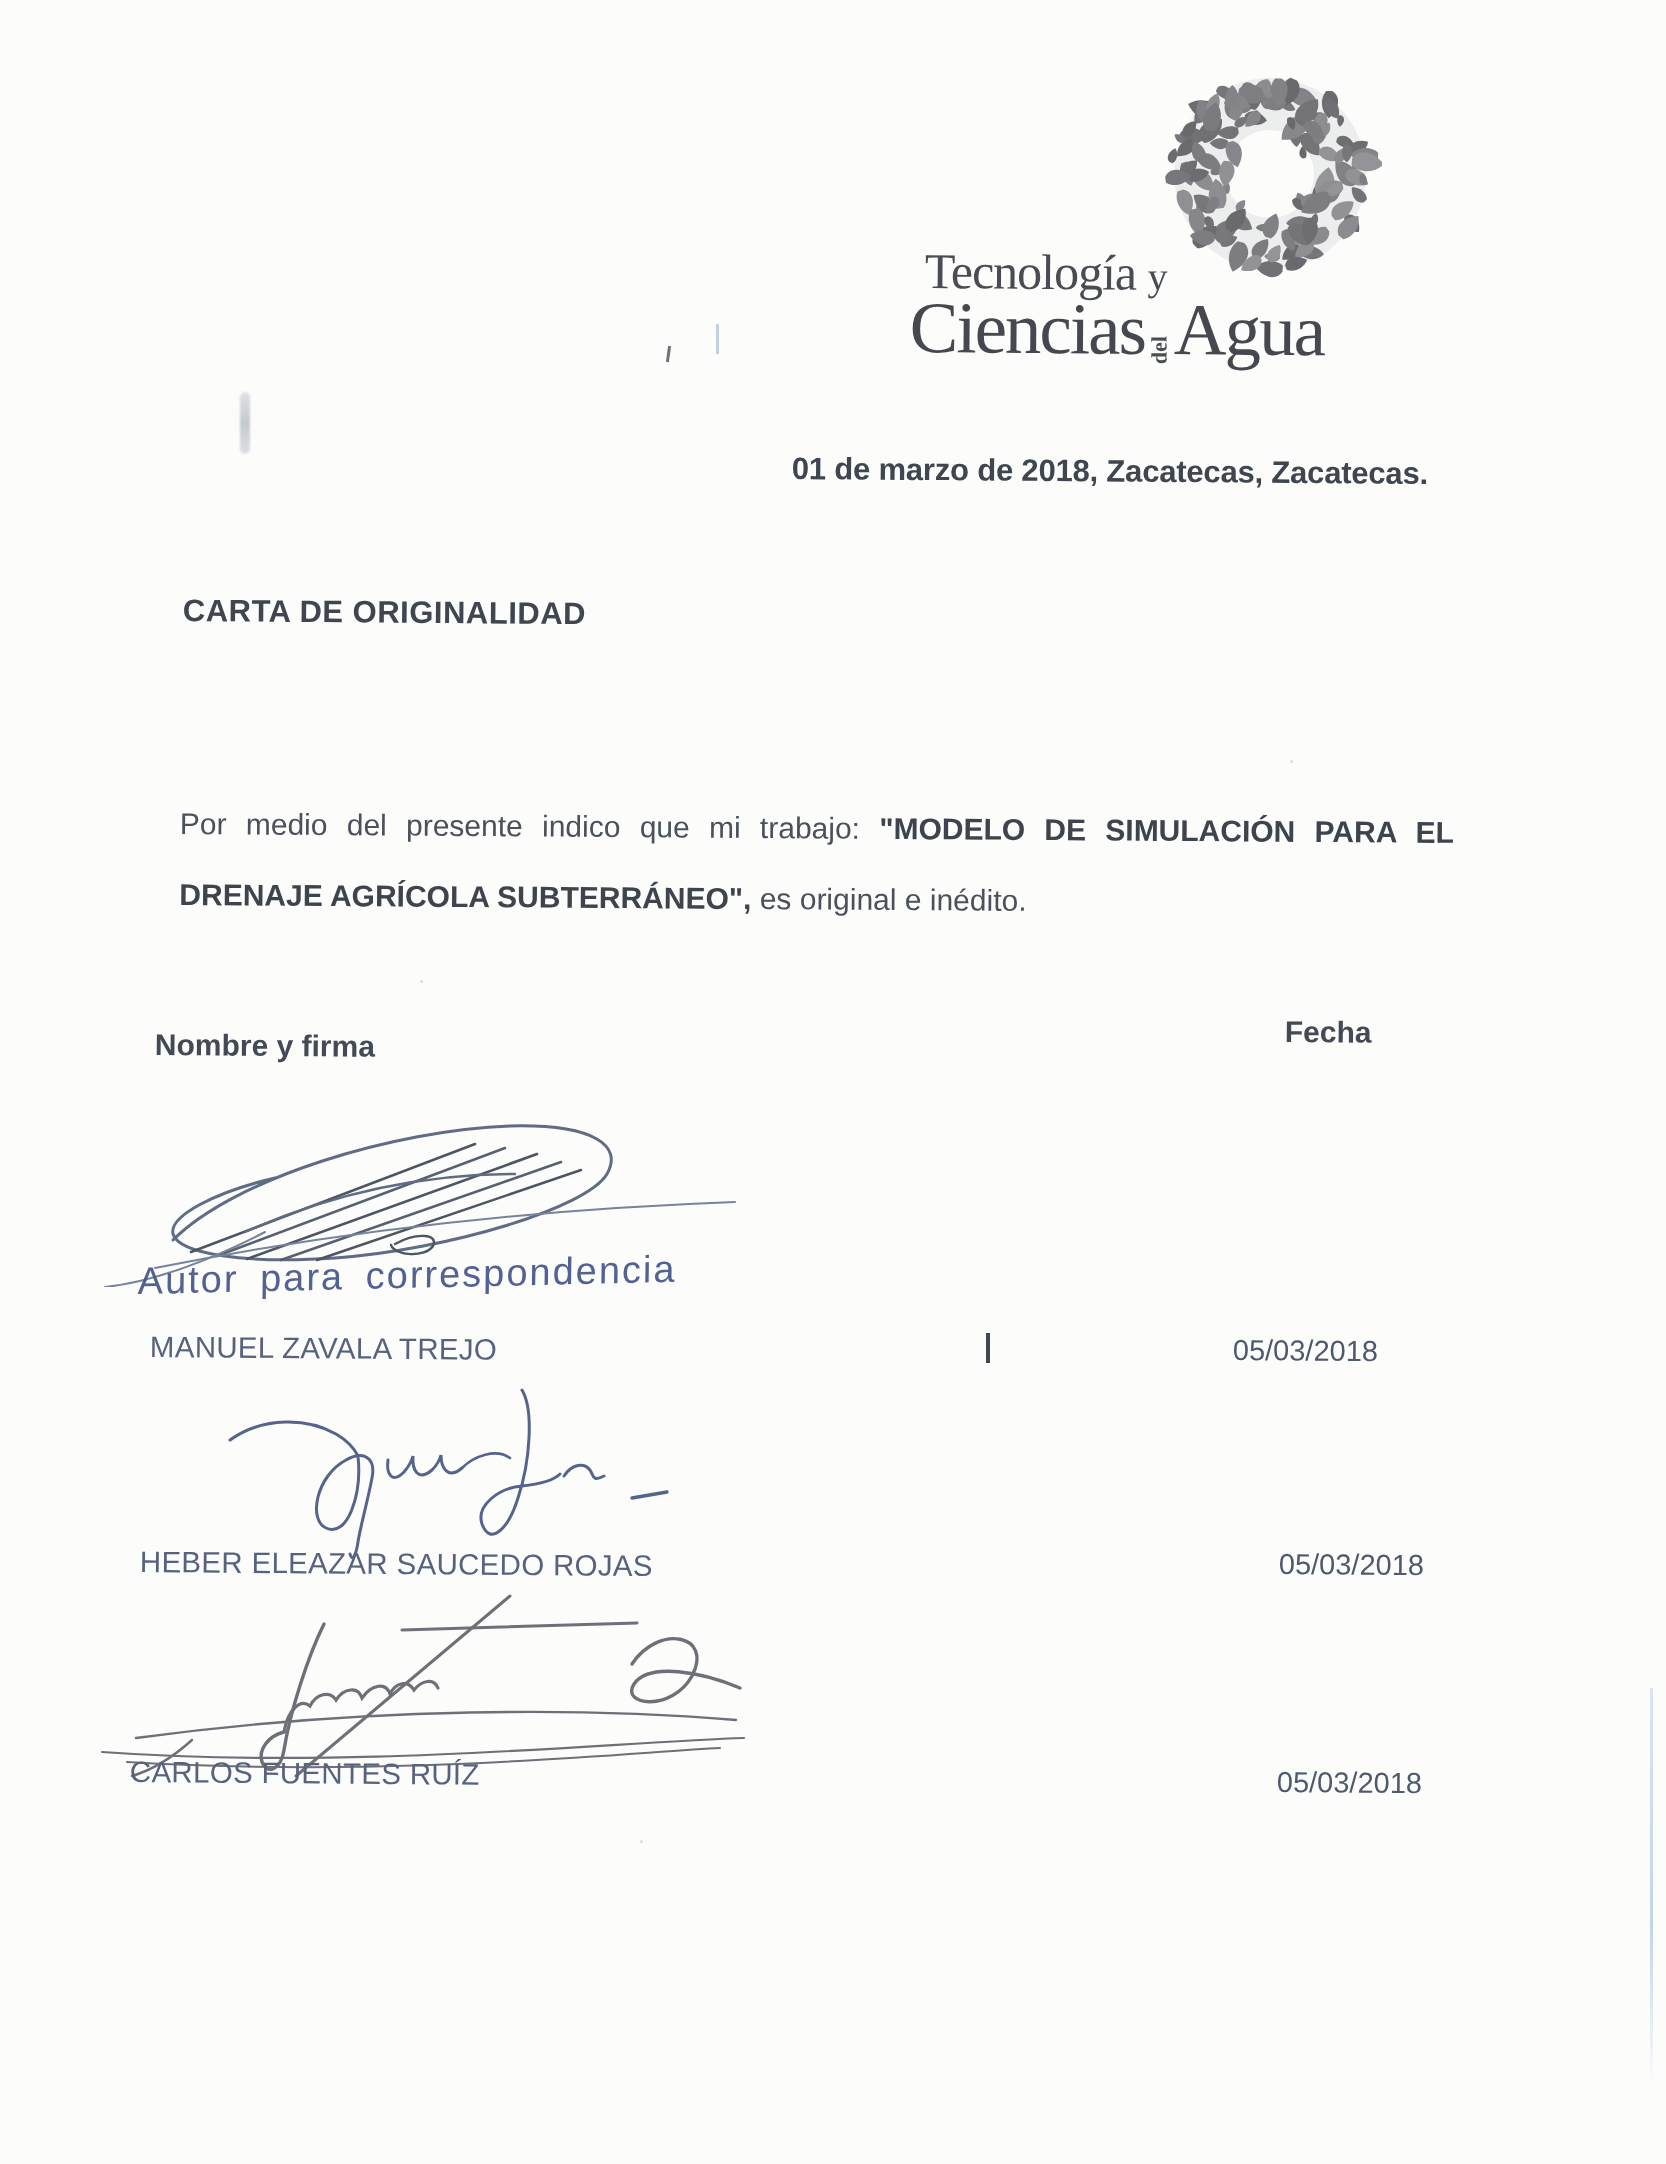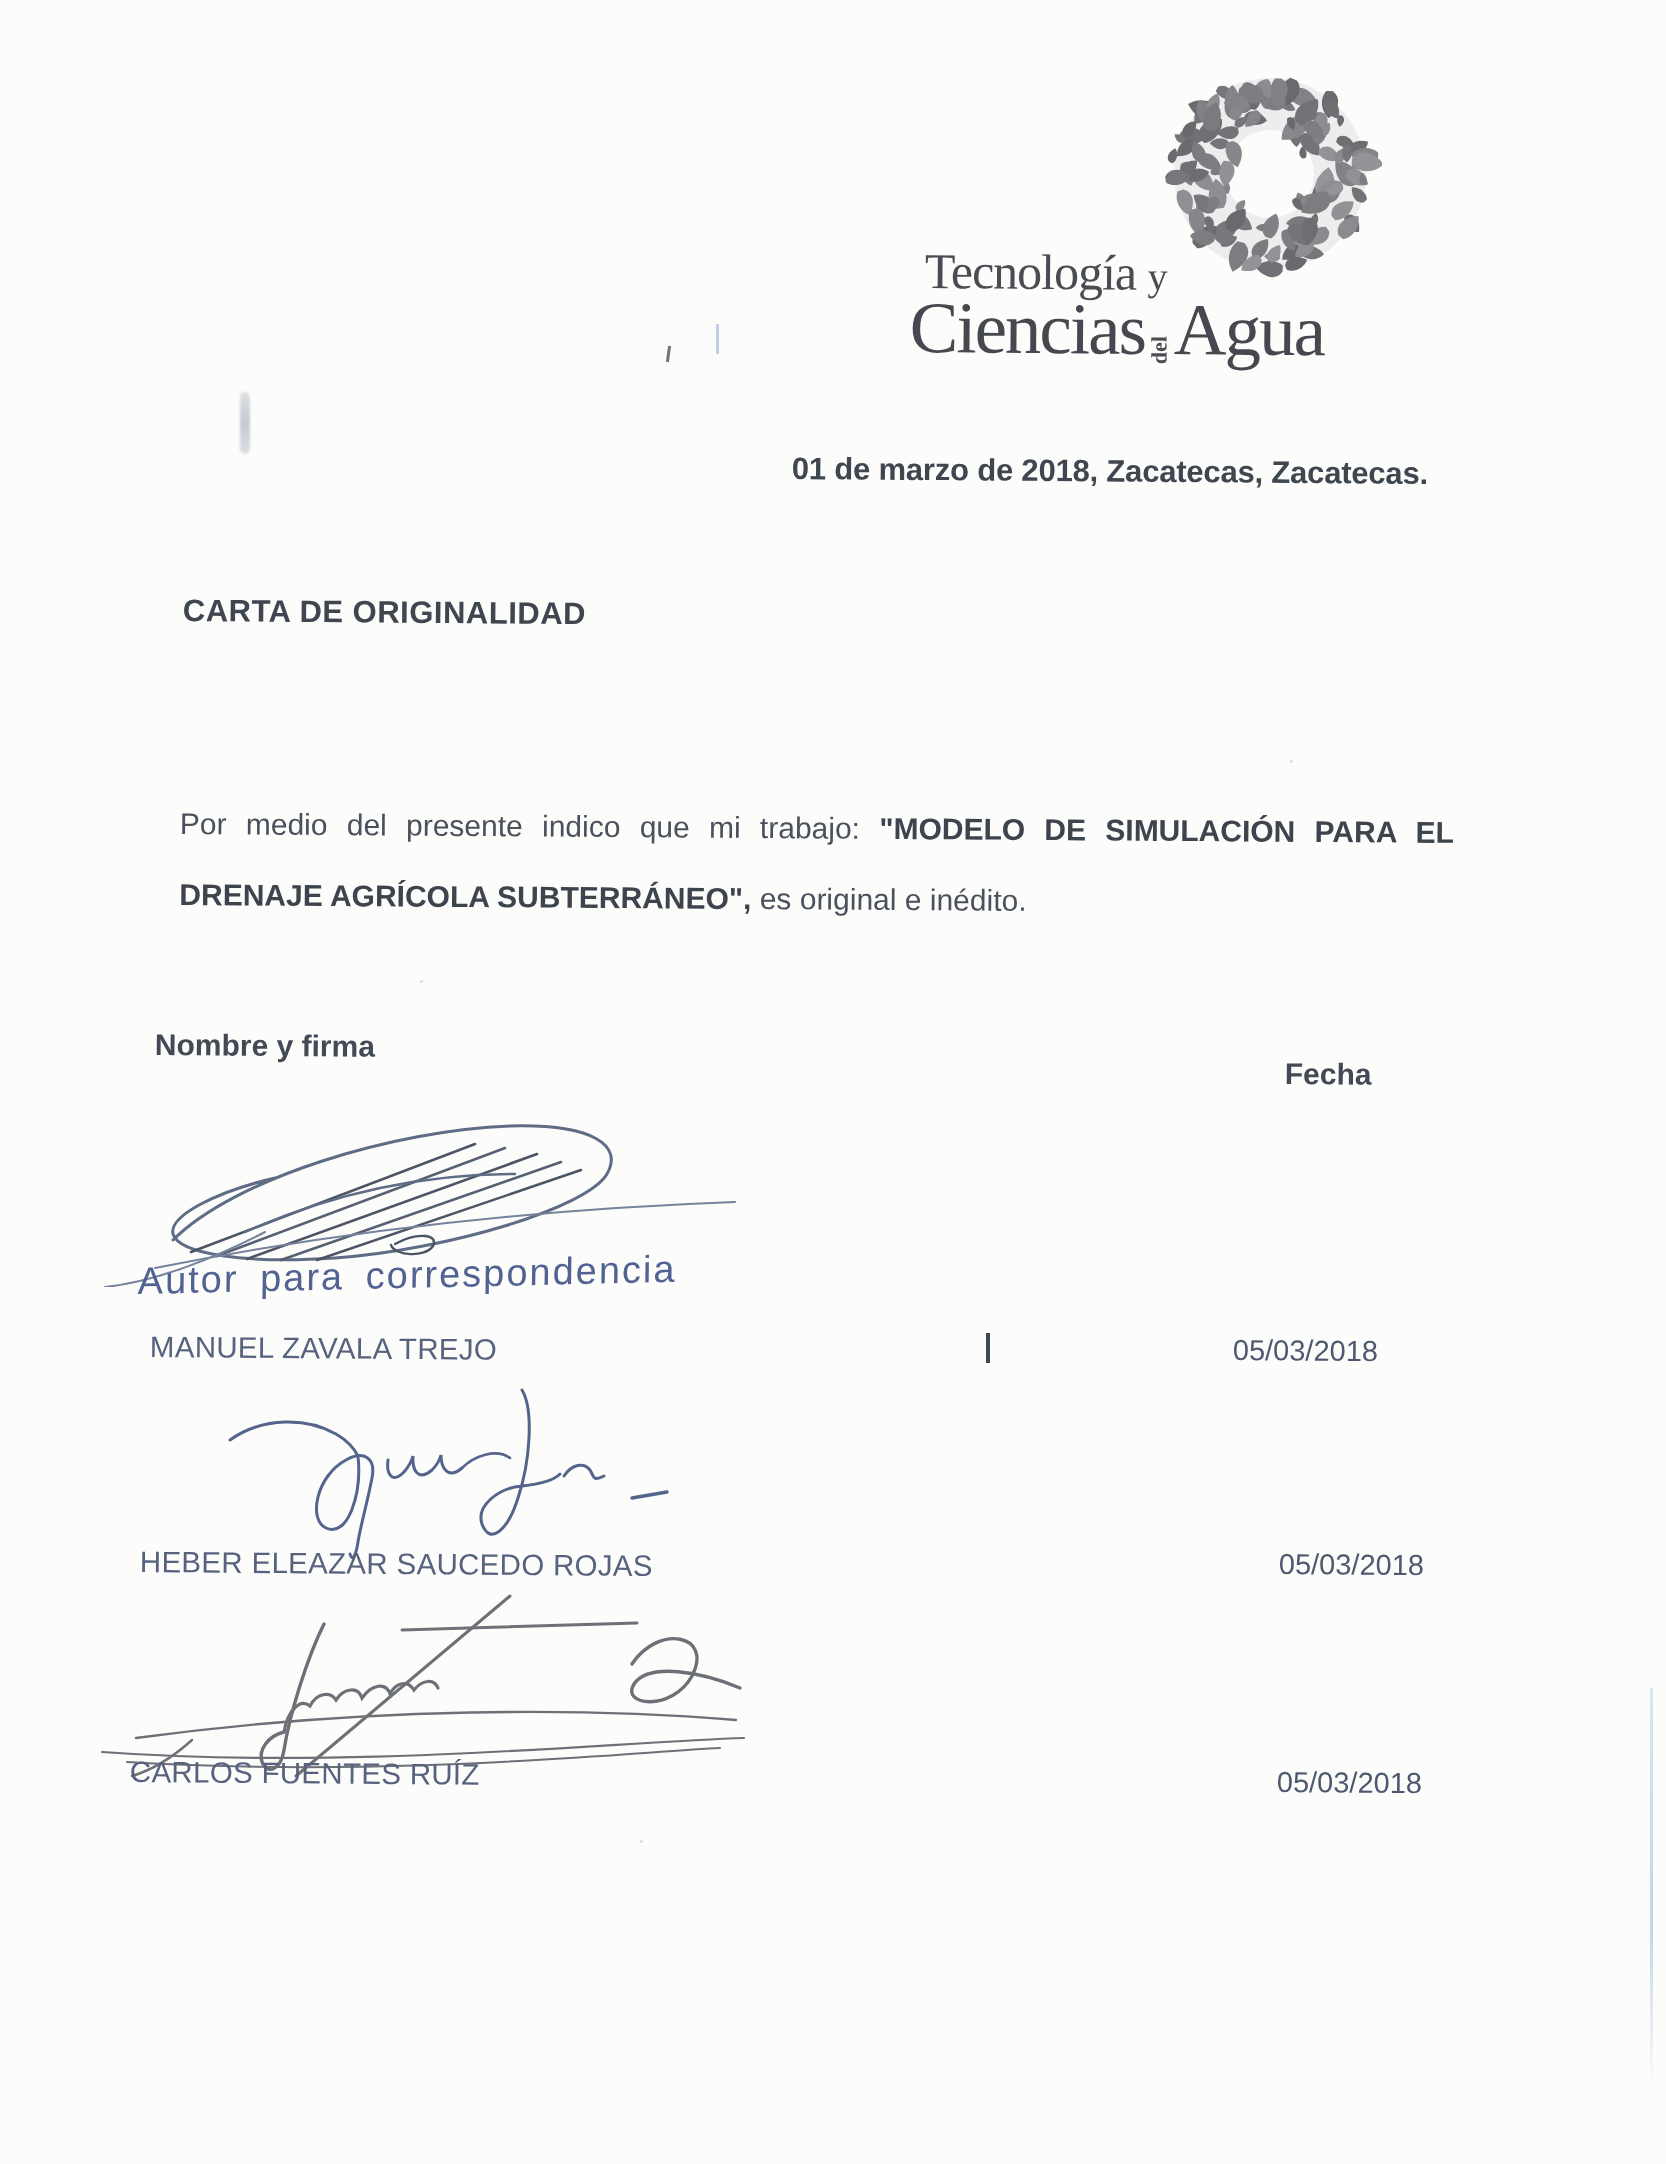--- a/index.html
+++ b/index.html
@@ -25,21 +25,21 @@
 
   .dateline{left:792px;top:451px;font-size:31px;font-weight:bold;color:#3f4650;letter-spacing:-0.2px;}
   .doc-title{left:183px;top:593px;font-size:31px;font-weight:bold;color:#3f4650;letter-spacing:0.5px;}
 
   .para{position:absolute;left:180px;top:806px;width:1274px;font-size:30px;color:#4a515c;
     transform:rotate(0.4deg);transform-origin:0 0;line-height:36px;}
   .para .line1{text-align:justify;text-align-last:justify;margin-bottom:35px;}
   .para b{color:#3e444d;}
 
   .col-left{left:155px;top:1028px;font-size:30px;font-weight:bold;color:#434a55;}
-  .col-right{left:1285px;top:1057px;font-size:30px;font-weight:bold;color:#434a55;}
+  .col-right{left:1285px;top:1015px;font-size:30px;font-weight:bold;color:#434a55;}
 
   .handnote{left:138px;top:1260px;font-size:38px;color:#44568a;letter-spacing:2px;word-spacing:9px;
     transform:rotate(-1.3deg) skewX(-2deg);transform-origin:0 0;opacity:.92;}
   .signer-name{font-size:29.5px;color:#57627e;letter-spacing:0.3px;}
   .sig-date{font-size:29px;color:#4e586e;}
 
   .name1{left:150px;top:1330px;}
   .name2{left:140px;top:1545px;}
   .name3{left:130px;top:1755px;}
   .date1{left:1233px;top:1334px;}

